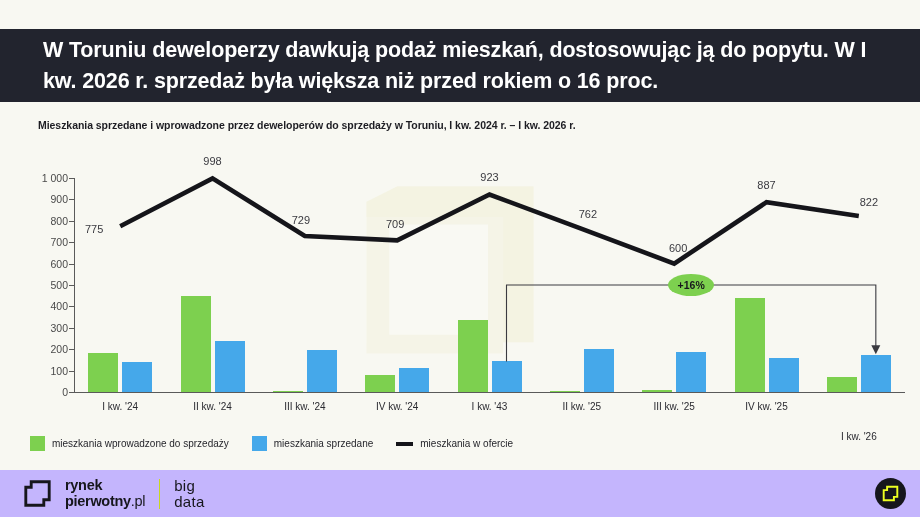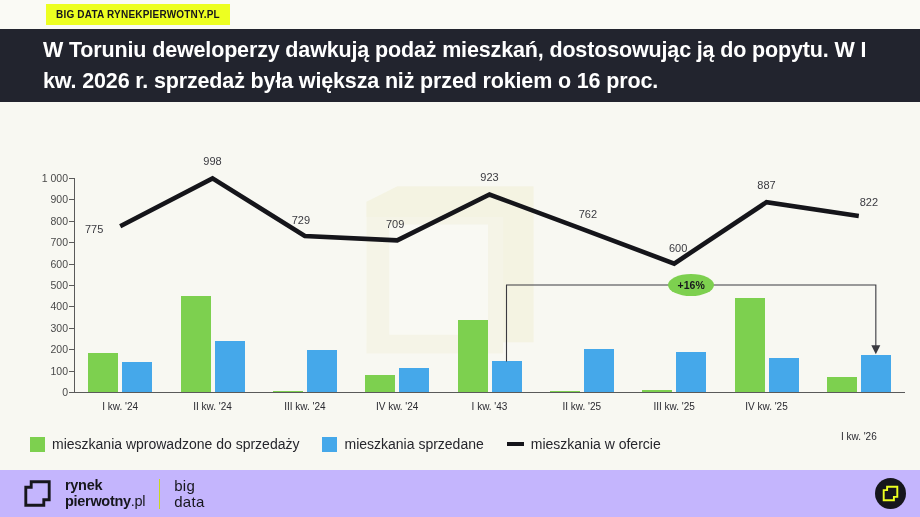--- a/index.html
+++ b/index.html
@@ -84,21 +84,21 @@
     border-radius: 50%;
     width: 46px; height: 22px;
     display: flex; align-items: center; justify-content: center;
     transform: translate(-50%, -50%);
   }
 
   
   .legend {
     position: absolute; left: 30px; top: 436px;
     display: flex; align-items: center; gap: 9px;
-    font-size: 14px; color: #26262c;
+    font-size: 10px; color: #26262c;
   }
   .legend-item { display: flex; align-items: center; gap: 7px; margin-right: 14px; }
   .swatch { width: 15px; height: 15px; display: inline-block; }
   .swatch.green { background: #7DD04F; }
   .swatch.blue  { background: #45A8EA; }
   .swatch.line  { width: 17px; height: 4px; background: #15151a; }
 
   
   .footer {
     position: absolute; left: 0; top: 470px; width: 920px; height: 47px;
@@ -116,28 +116,26 @@
     width: 31px; height: 31px; border-radius: 50%;
     background: #16161c;
     display: flex; align-items: center; justify-content: center;
   }
 </style>
 </head>
 <body>
 
 <div id="page">
 
-  <div class="tag-row">
-    <div class="tag">BIG DATA RYNEKPIERWOTNY.PL</div>
-  </div>
 
   <div class="headline-band">
     <div class="headline">W Toruniu deweloperzy dawkują podaż mieszkań, dostosowując ją do popytu. W I kw. 2026 r. sprzedaż była większa niż przed rokiem o 16 proc.</div>
   </div>
 
+  <div class="chart-title">Mieszkania sprzedane i wprowadzone przez deweloperów do sprzedaży w Toruniu, I kw. 2024 r. – I kw. 2026 r.</div>
 
   <div class="chart-wrap">
 
     <svg class="watermark" viewBox="0 0 100 108">
       <path d="M6 22 L6 102 L78 102 L78 96 L94 96 L94 14 L22 14 L22 22 Z" fill="#F3F2DF"></path>
       <path d="M22 14 L94 14 L94 96 L78 96 L78 30 L6 30 L6 22 Z" fill="#F1F0D6"></path>
       <path d="M18 34 L18 92 L70 92 L70 34 Z" fill="#FAFAF5"></path>
     </svg>
 
     <div class="ylabels">

